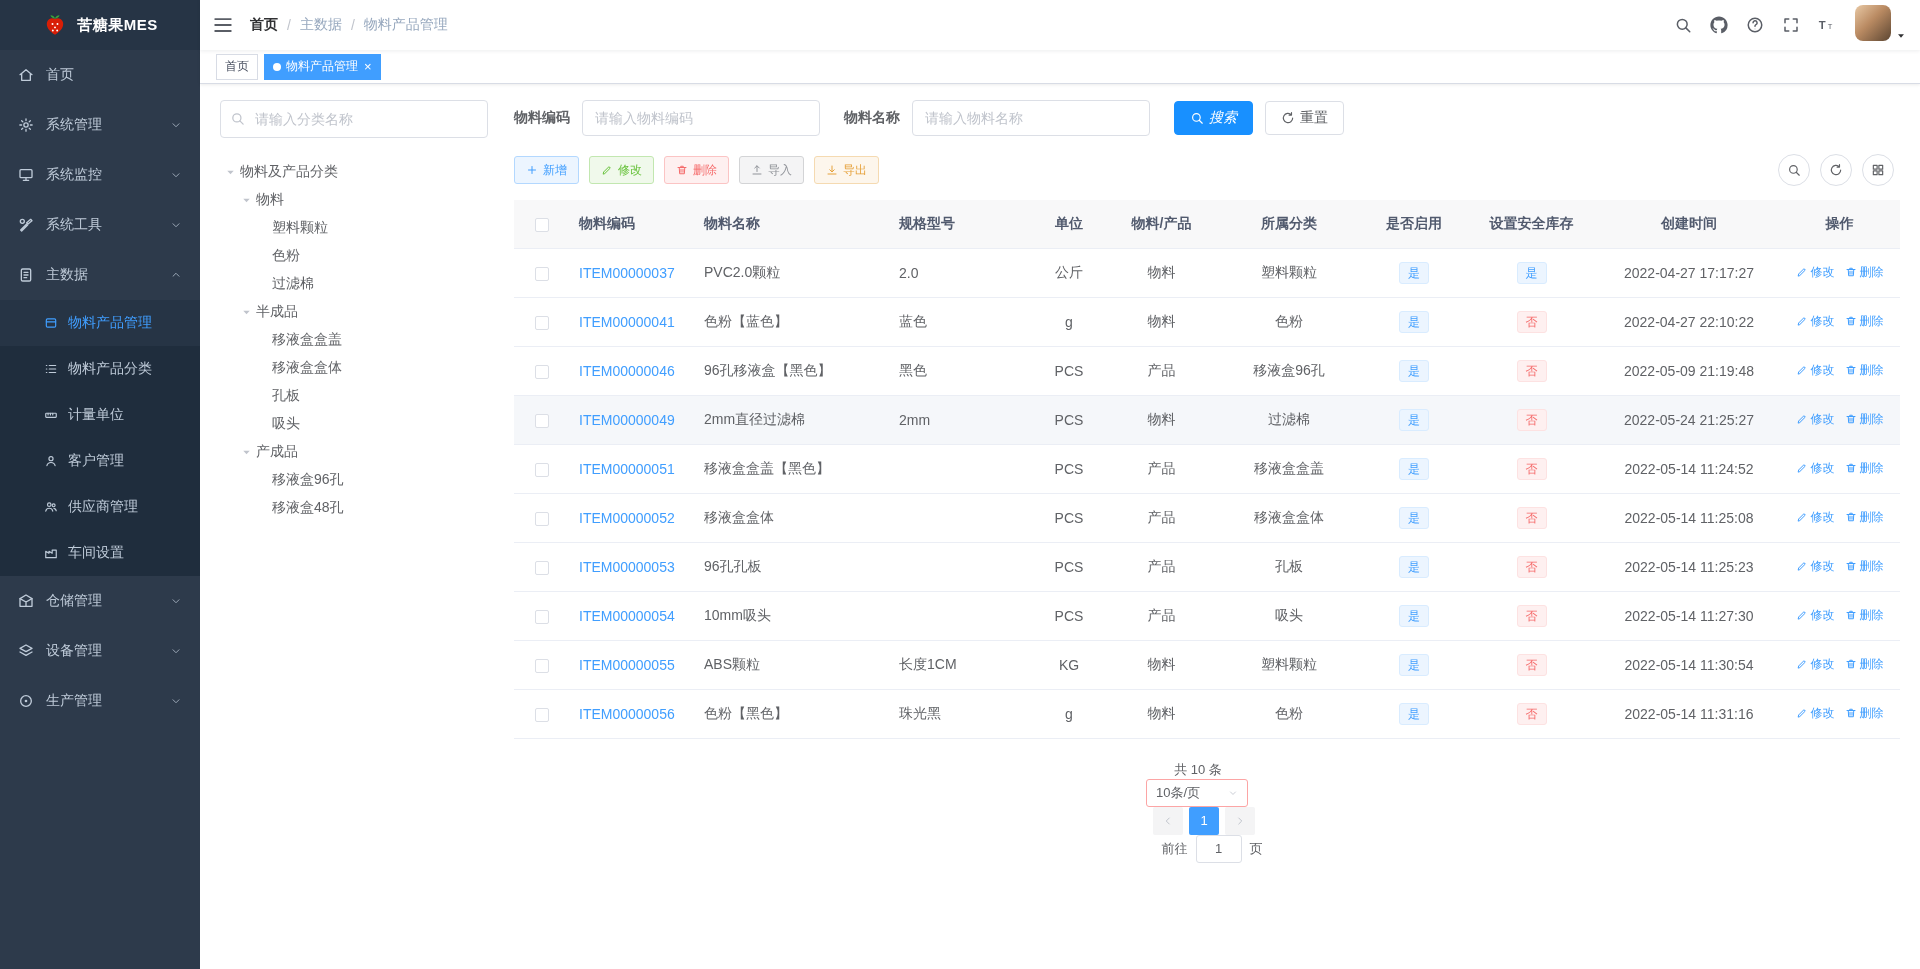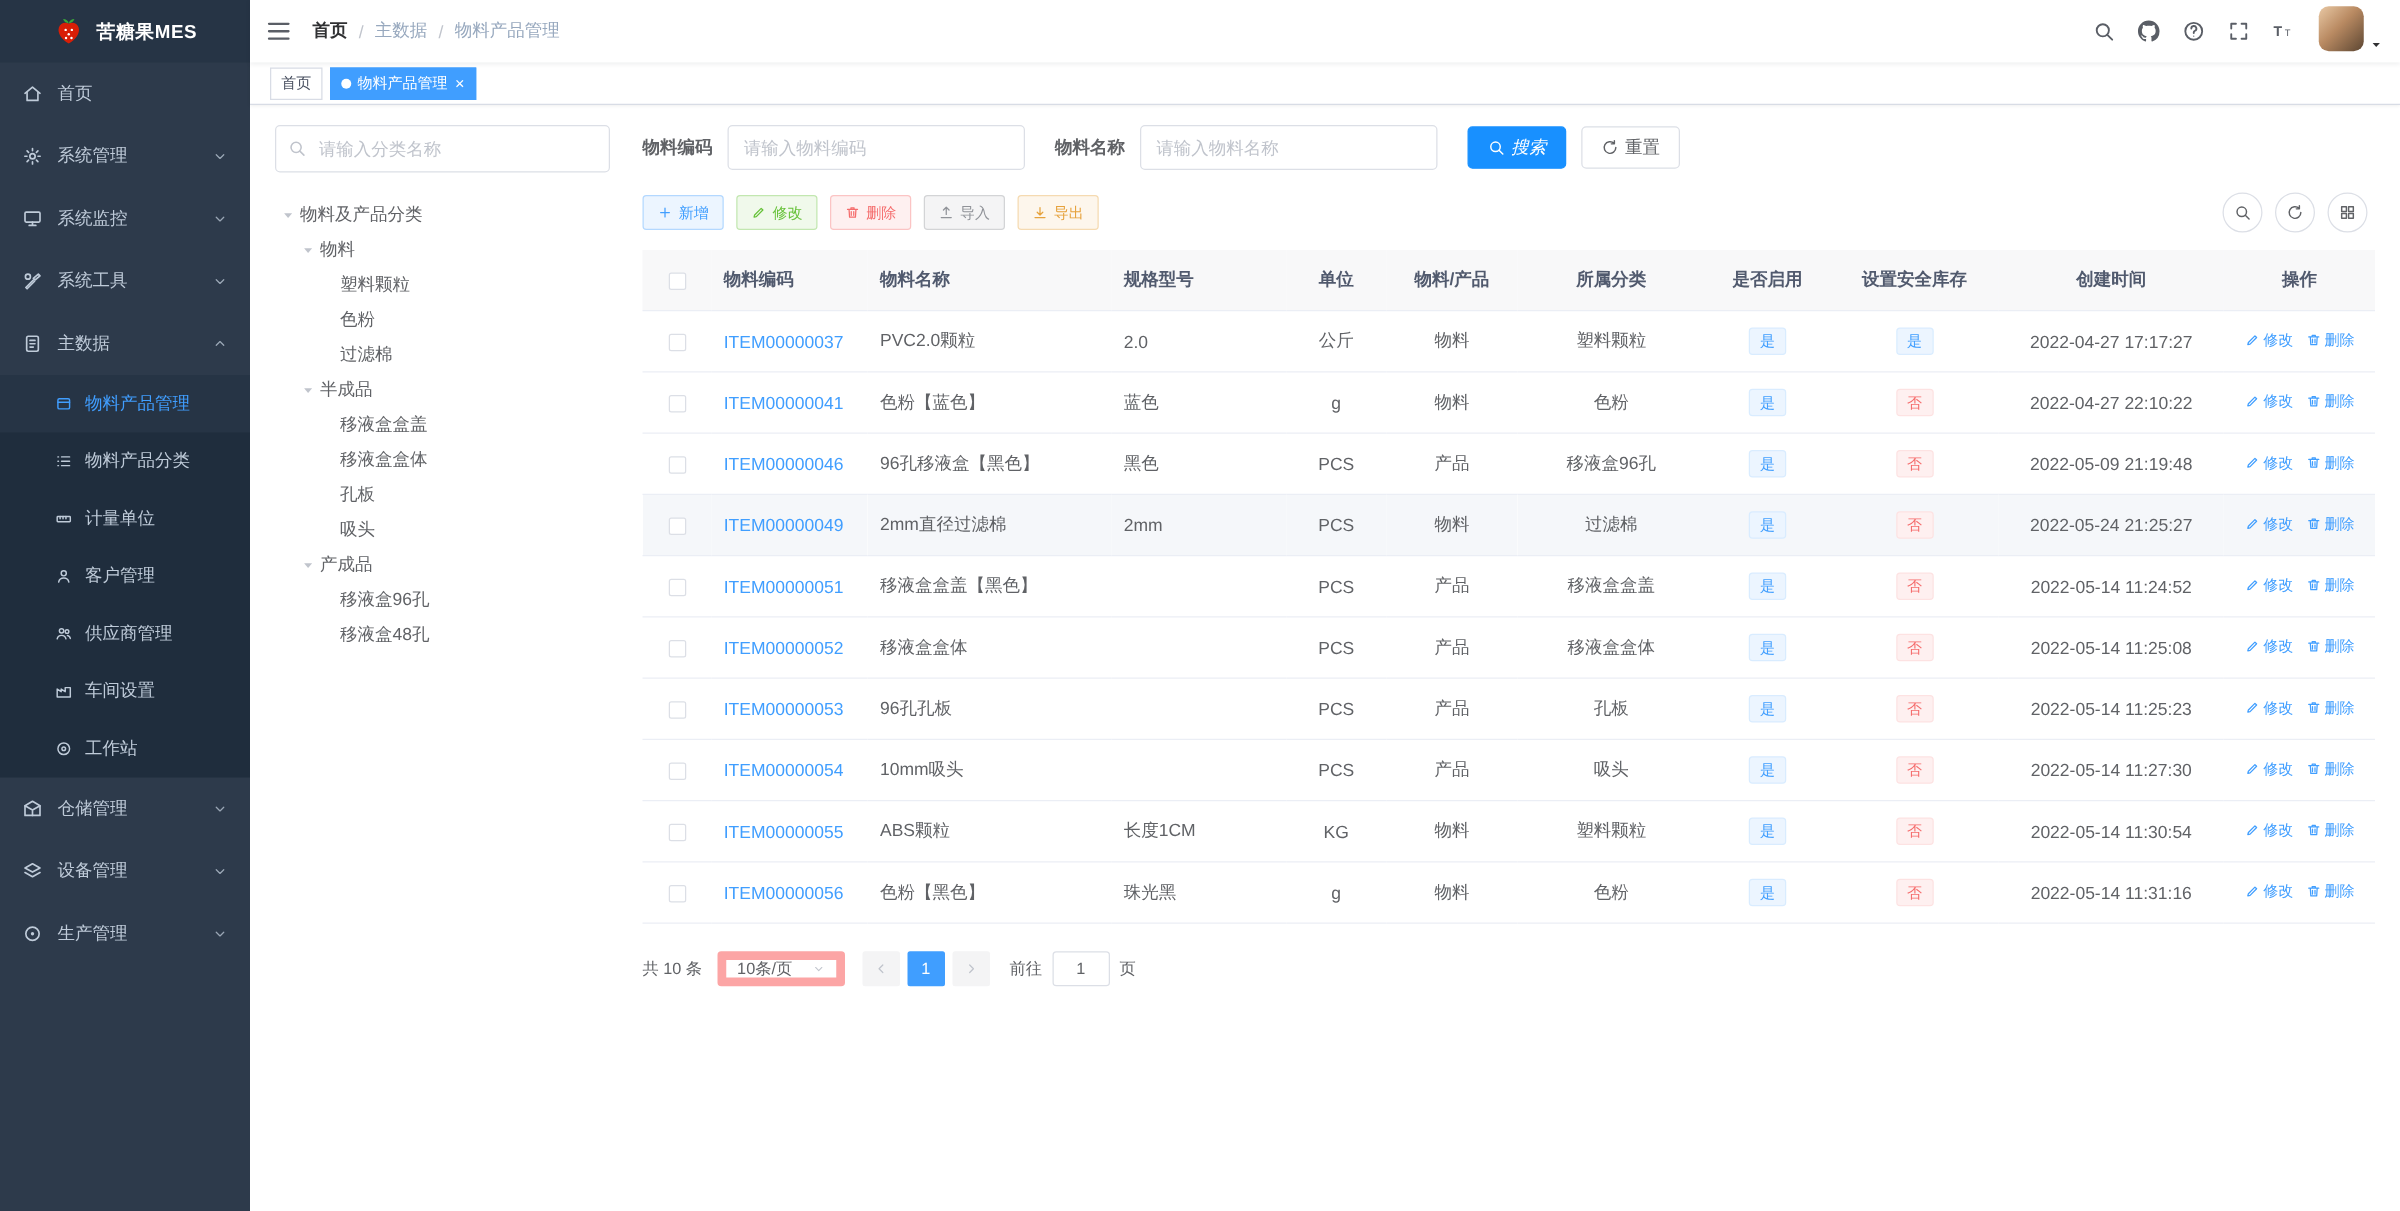--- a/index.html
+++ b/index.html
@@ -94,23 +94,23 @@
   .link { color:#409eff; cursor:pointer; }
   .badge { display:inline-block; padding:1px 8px; border-radius:3px; font-size:12px; line-height:18px; }
   .badge-yes { background:#ecf5ff; border:1px solid #d9ecff; color:#409eff; }
   .badge-no  { background:#fef0f0; border:1px solid #fde2e2; color:#f56c6c; }
   .checkbox { width:14px; height:14px; border:1px solid #dcdfe6; border-radius:2px; background:#fff; display:inline-block; vertical-align:middle; cursor:pointer; }
   .op-link { color:#409eff; font-size:12px; display:inline-flex; align-items:center; gap:3px; cursor:pointer; }
   .op-link svg { width:12px; height:12px; display:block; }
   .op-link + .op-link { margin-left:10px; }
 
   
-  .pagination { display:flex; align-items:center; justify-content:flex-start; margin-top:22px; color:#606266; font-size:13px; }
+  .pagination { display:flex; align-items:center; justify-content:flex-end; margin-top:22px; color:#606266; font-size:13px;flex-direction:column; }
   .page-total { margin-right:12px; }
-  .page-size { width:102px; height:28px; border:7px solid #fca5a5; border-radius:3px; background:#fff; display:flex; align-items:center; justify-content:space-between; padding:0 9px; color:#606266; cursor:pointer; margin-right:14px; }
+  .page-size { width:102px; height:28px; border:1px solid #fca5a5; border-radius:3px; background:#fff; display:flex; align-items:center; justify-content:space-between; padding:0 9px; color:#606266; cursor:pointer; margin-right:14px; }
   .page-size svg { width:10px; height:10px; color:#c0c4cc; display:block; }
   .page-group { display:flex; align-items:center; gap:6px; }
   .page-nav { min-width:30px; height:28px; border-radius:2px; background:#f4f4f5; color:#c0c4cc; display:flex; align-items:center; justify-content:center; cursor:pointer; }
   .page-nav svg { width:12px; height:12px; display:block; }
   .page-num { min-width:30px; height:28px; border-radius:2px; display:flex; align-items:center; justify-content:center; cursor:pointer; background:#f4f4f5; color:#606266; }
   .page-num.active { background:#409eff; color:#fff; }
   .jump { display:flex; align-items:center; gap:8px; margin-left:16px; }
   .jump-input { width:46px; height:28px; border:1px solid #dcdfe6; border-radius:3px; text-align:center; font-size:13px; color:#606266; outline:none; }
 </style>
 </head>
@@ -249,29 +249,20 @@
             <span>供应商管理</span>
           </div>
           <div class="submenu-item">
             <span class="icon ">
               <svg viewBox="0 0 24 24" fill="none" stroke="currentColor" stroke-width="2" stroke-linecap="round" stroke-linejoin="round">
                 <path d="M3 20V9l5.5 3.5V9L14 12.5V7h7v13z"></path>
               </svg>
             </span>
             <span>车间设置</span>
           </div>
-          <div class="submenu-item">
-            <span class="icon ">
-              <svg viewBox="0 0 24 24" fill="none" stroke="currentColor" stroke-width="2" stroke-linecap="round" stroke-linejoin="round">
-                <circle cx="12" cy="12" r="8"></circle>
-                <circle cx="12" cy="12" r="2.5"></circle>
-              </svg>
-            </span>
-            <span>工作站</span>
-          </div>
         </div>
         <div class="menu-item">
           <span class="icon ">
             <svg viewBox="0 0 24 24" fill="none" stroke="currentColor" stroke-width="2" stroke-linecap="round" stroke-linejoin="round">
               <path d="M3 8.5L12 3l9 5.5V20H3z"></path>
               <path d="M3 8.5l9 5 9-5M12 13.5V20"></path>
             </svg>
           </span>
           <span>仓储管理</span>
           <span class="arrow">

